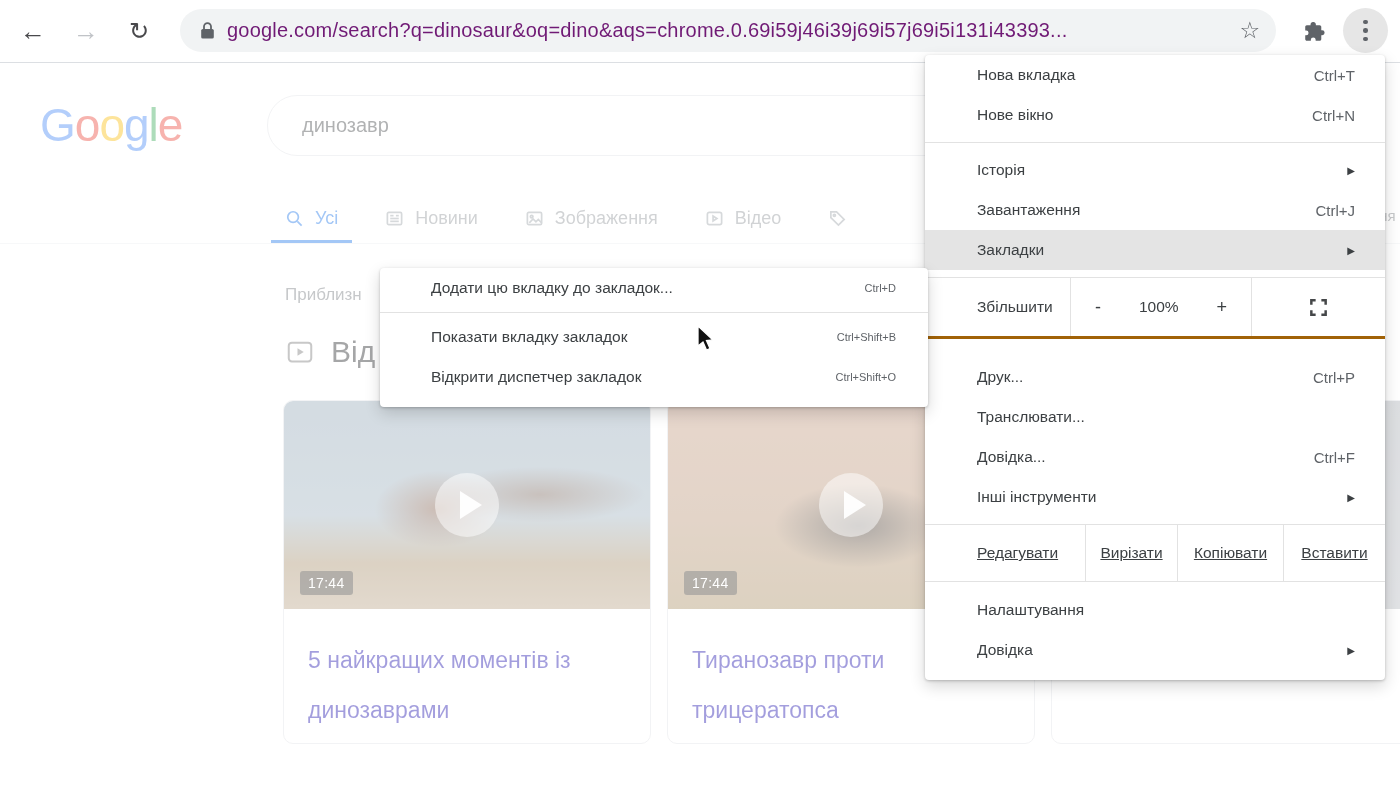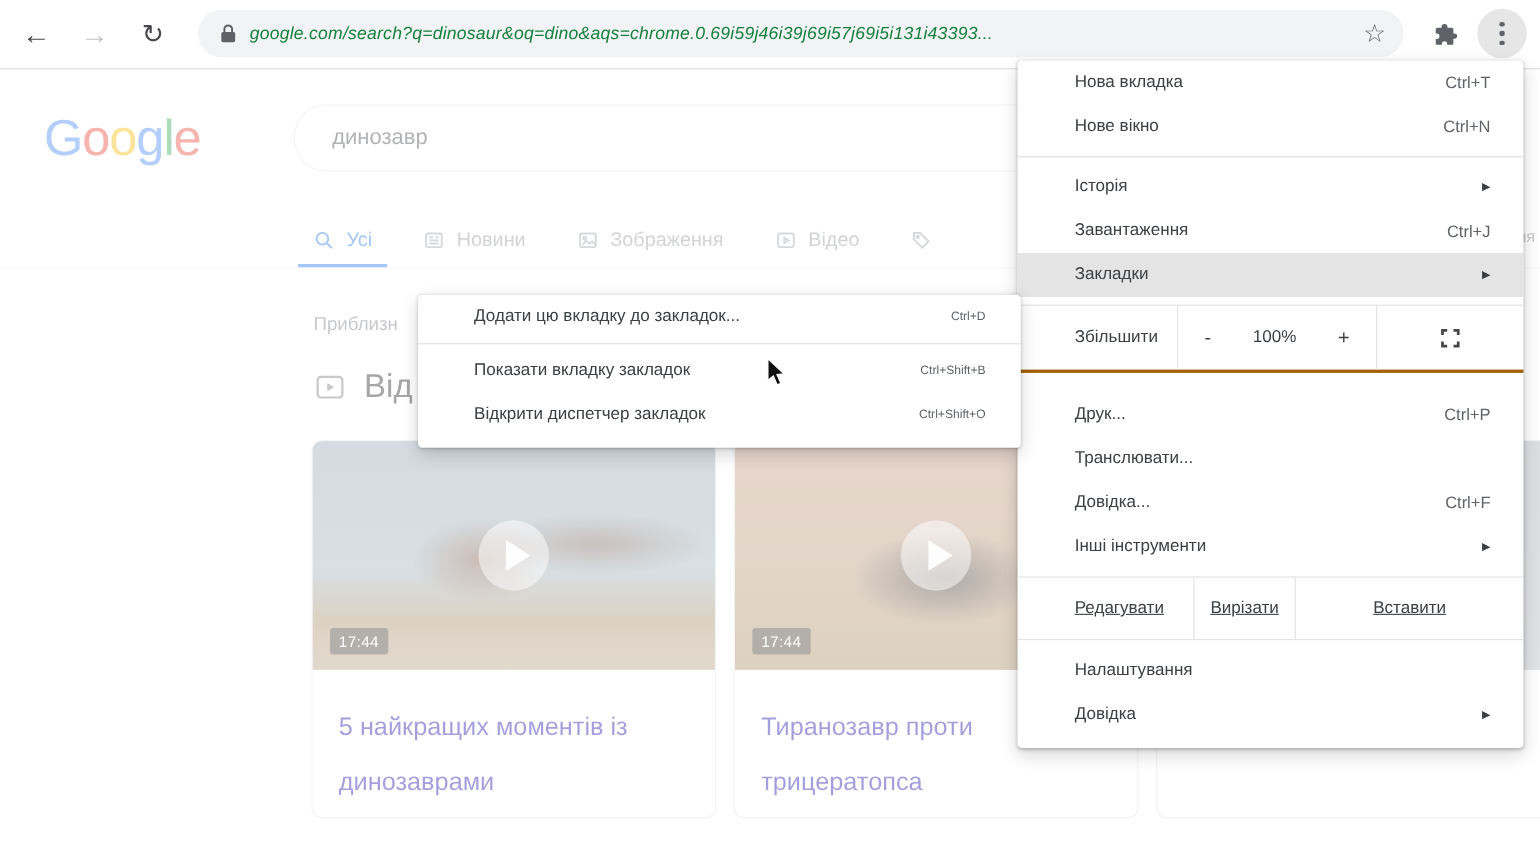--- a/index.html
+++ b/index.html
@@ -7,21 +7,21 @@
   .screen{position:relative;width:1400px;height:787px;overflow:hidden;background:#fff;}
 
   
   .toolbar{position:absolute;left:0;top:0;width:1400px;height:62px;background:#fff;border-bottom:1px solid #dcdfe3;z-index:20;}
   .tb-icon{position:absolute;top:0;height:62px;display:flex;align-items:center;justify-content:center;color:#49494c;font-size:26px;cursor:pointer;}
   .tb-back{left:13px;width:40px;}
   .tb-fwd{left:66px;width:40px;color:#c0c3c7;}
   .tb-reload{left:119px;width:40px;font-size:24px;}
   .omnibox{position:absolute;left:180px;top:9px;width:1096px;height:43px;background:#f1f3f4;border-radius:22px;display:flex;align-items:center;z-index:21;}
   .omni-lock{margin-left:20px;display:flex;align-items:center;}
-  .omni-url{margin-left:12px;font-size:16px;color:#15803d;white-space:nowrap;overflow:hidden;letter-spacing:.2px;font-style:italic;}
+  .omni-url{margin-left:12px;font-size:20px;color:#701a75;white-space:nowrap;overflow:hidden;letter-spacing:.2px;}
   .omni-star{margin-left:auto;margin-right:16px;font-size:23px;color:#5f6368;}
   .tb-puzzle{left:1294px;width:40px;}
   .tb-dots{left:1343px;top:8px;width:45px;height:45px;border-radius:50%;background:#e6e6e6;display:flex;flex-direction:column;align-items:center;justify-content:center;gap:4px;position:absolute;cursor:pointer;}
   .tb-dots span{width:4.5px;height:4.5px;border-radius:50%;background:#5f6368;display:block;}
 
   
   .page{position:absolute;left:0;top:63px;width:1400px;height:724px;z-index:1;}
   .dim{position:absolute;left:0;top:63px;width:1400px;height:724px;background:rgba(255,255,255,0.60);z-index:2;pointer-events:none;}
 
   .glogo{position:absolute;left:40px;top:35px;font-size:46px;font-weight:500;letter-spacing:-1px;}
@@ -255,20 +255,21 @@
         <span>Довідка...</span>
         <span class="sc">Ctrl+F</span>
       </div>
     <div class="mi">
         <span>Інші інструменти</span>
         <span class="arr">▶</span>
       </div>
     <div class="editrow">
       <div class="er-cell er-label">Редагувати</div>
       <div class="er-cell er-cut">Вирізати</div>
+      <div class="er-cell er-copy">Копіювати</div>
       <div class="er-cell er-paste">Вставити</div>
     </div>
     <div class="mi">
         <span>Налаштування</span>
       </div>
     <div class="mi">
         <span>Довідка</span>
         <span class="arr">▶</span>
       </div>
   </div>

